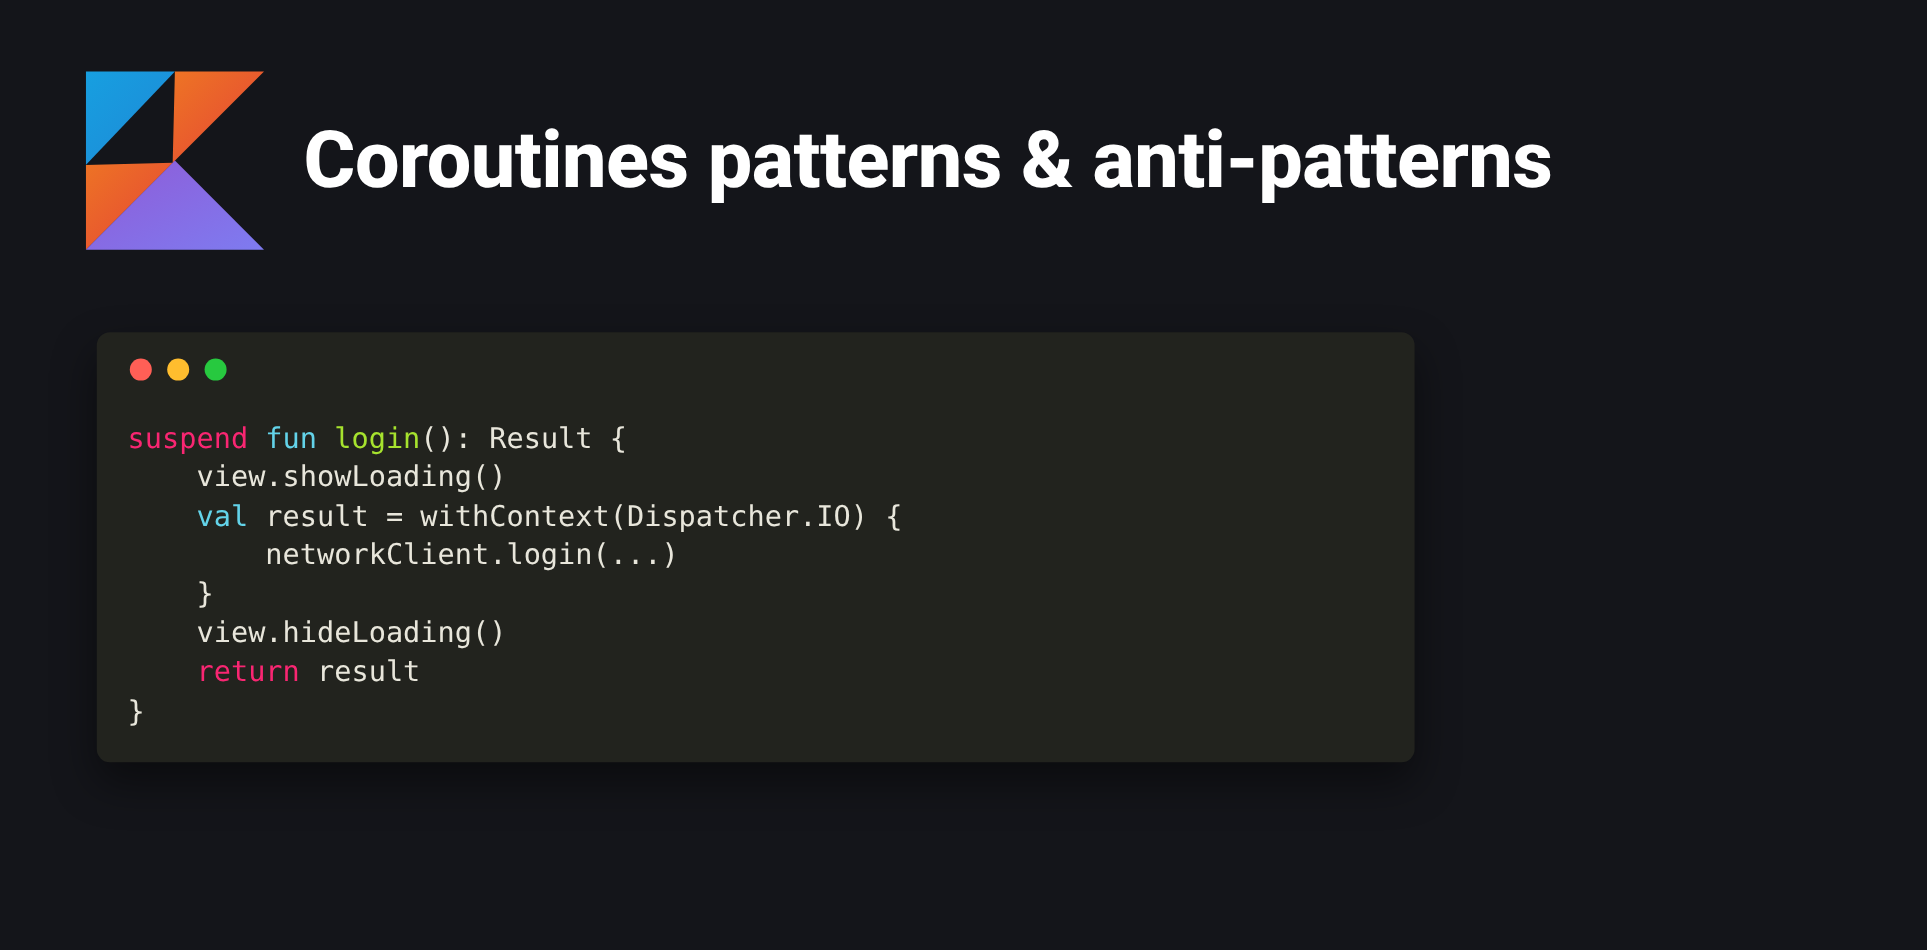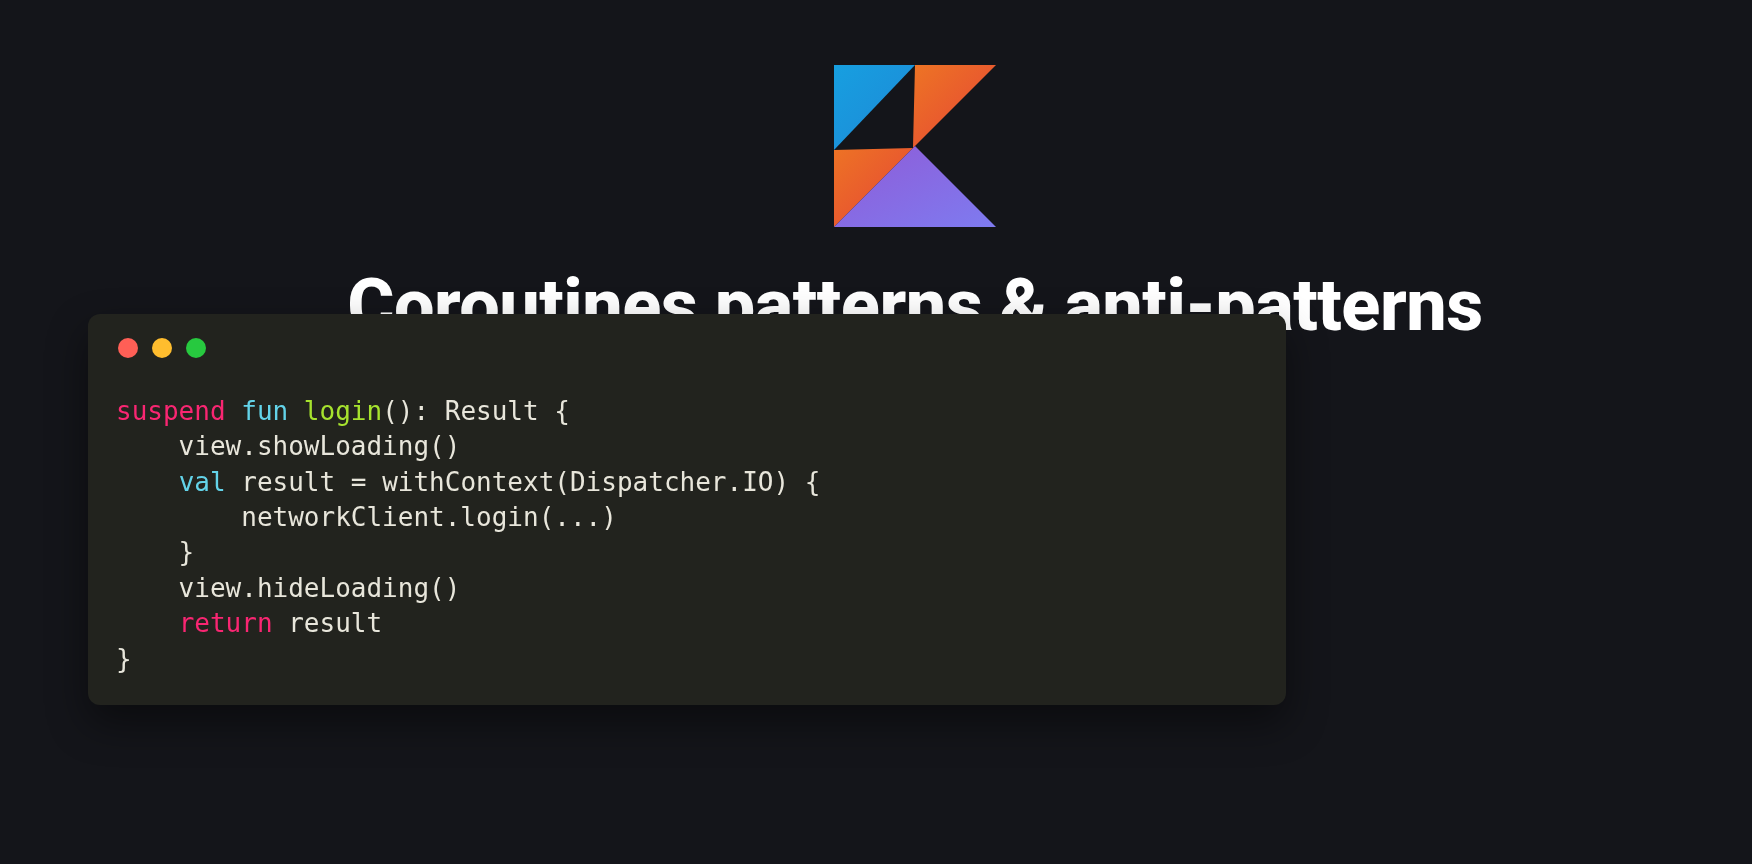--- a/index.html
+++ b/index.html
@@ -7,38 +7,37 @@
   body {
     background: #14151a;
     font-family: -apple-system, BlinkMacSystemFont, "Segoe UI", Roboto, sans-serif;
     overflow: hidden;
   }
   .header {
     display: flex;
     align-items: center;
     gap: 36px;
     padding: 62px 0 0 78px;
-    flex-direction: column;
   }
   .logo {
     width: 162px;
     height: 168px;
     flex-shrink: 0;
   }
   .title {
     color: #ffffff;
     font-weight: 800;
     font-size: 72px;
     line-height: 1.12;
     letter-spacing: -0.5px;
   }
   .code-panel {
     position: absolute;
     left: 88px;
-    top: 314px;
+    top: 302px;
     width: 1198px;
     background: #22231e;
     border-radius: 12px;
     box-shadow: 0 18px 40px rgba(0,0,0,0.45);
     padding: 24px 28px 28px 28px;
   }
   .traffic-lights {
     display: flex;
     gap: 14px;
     margin-bottom: 36px;

